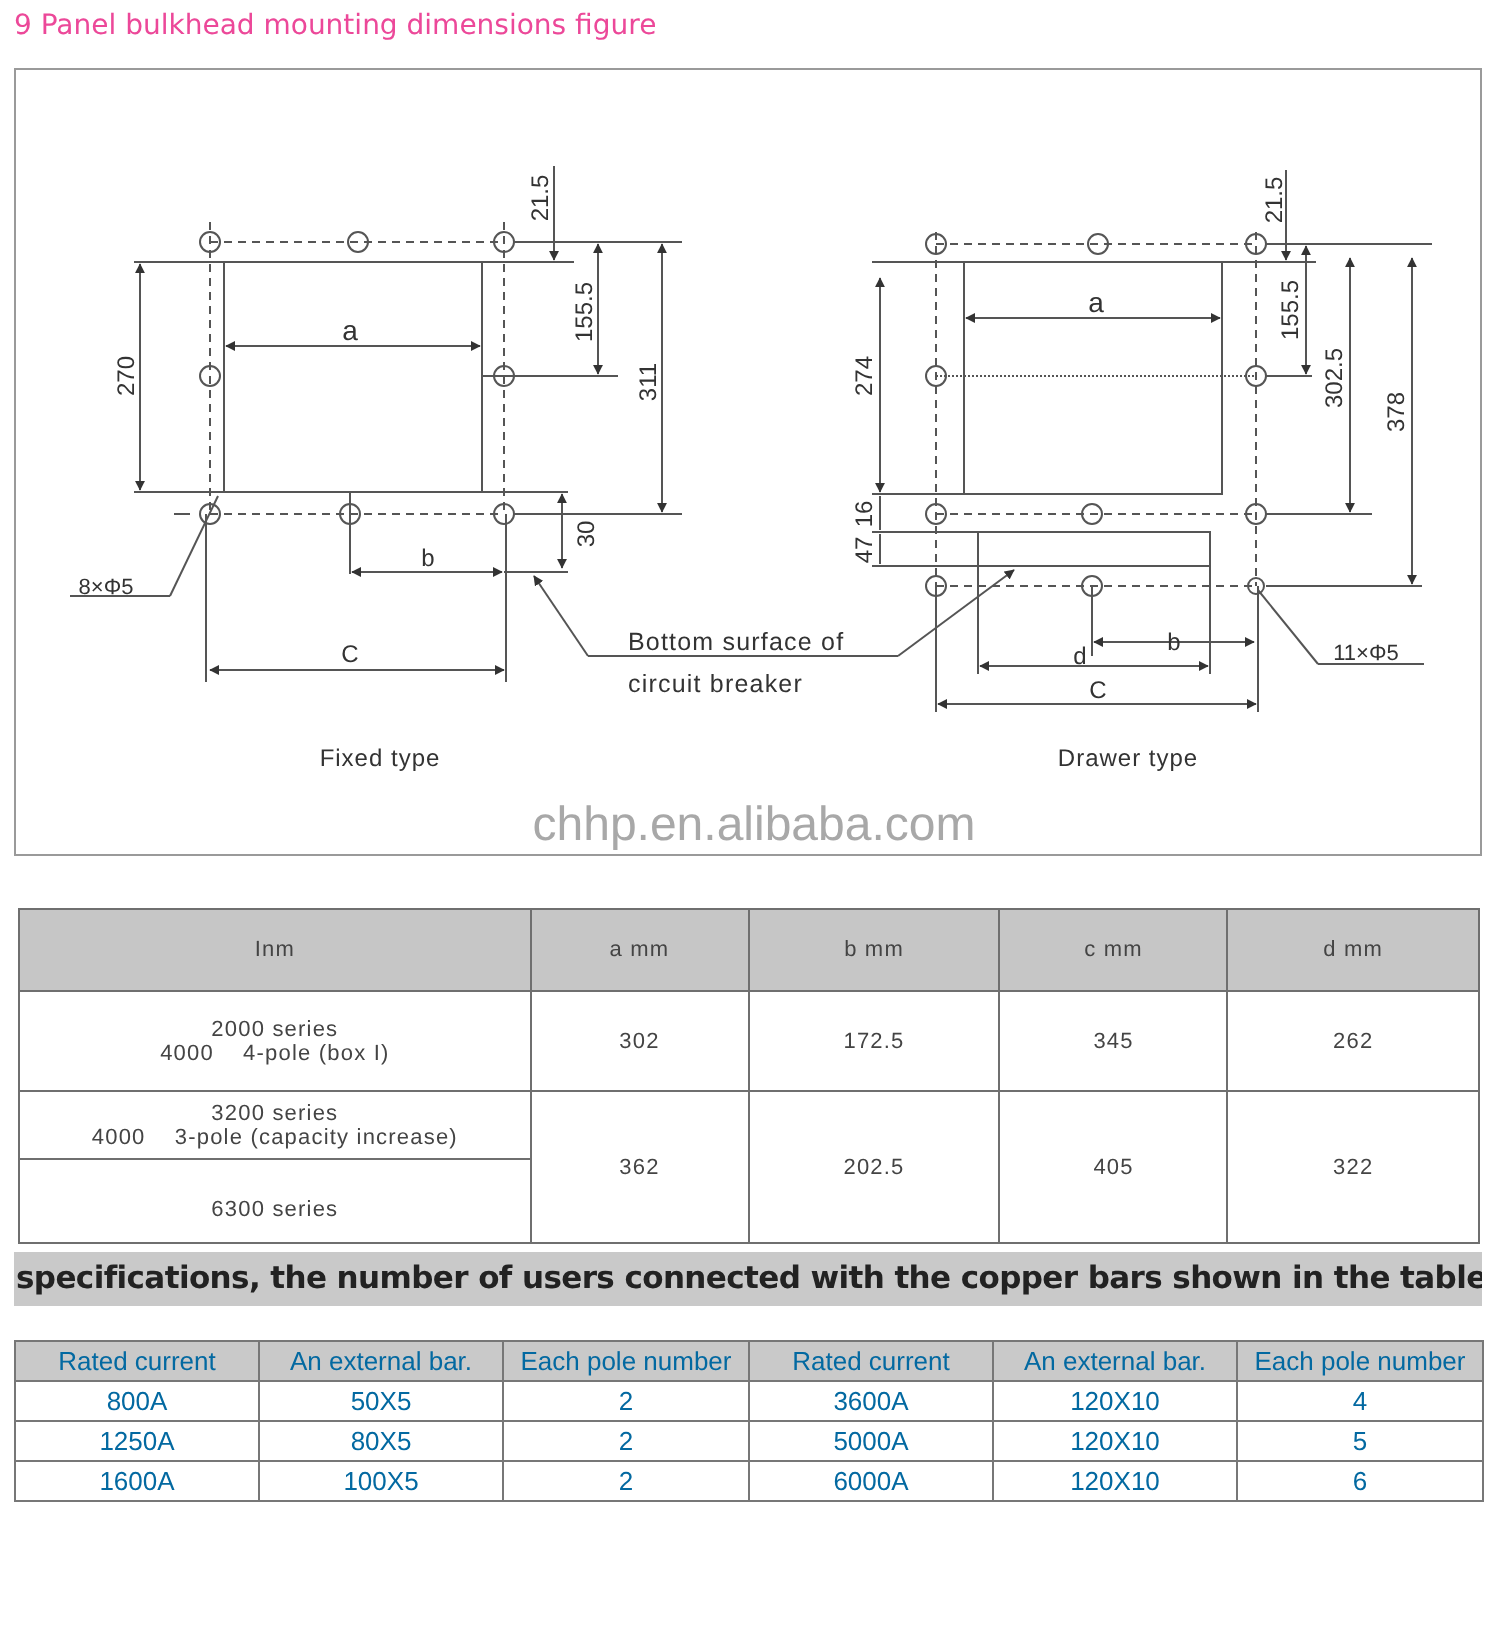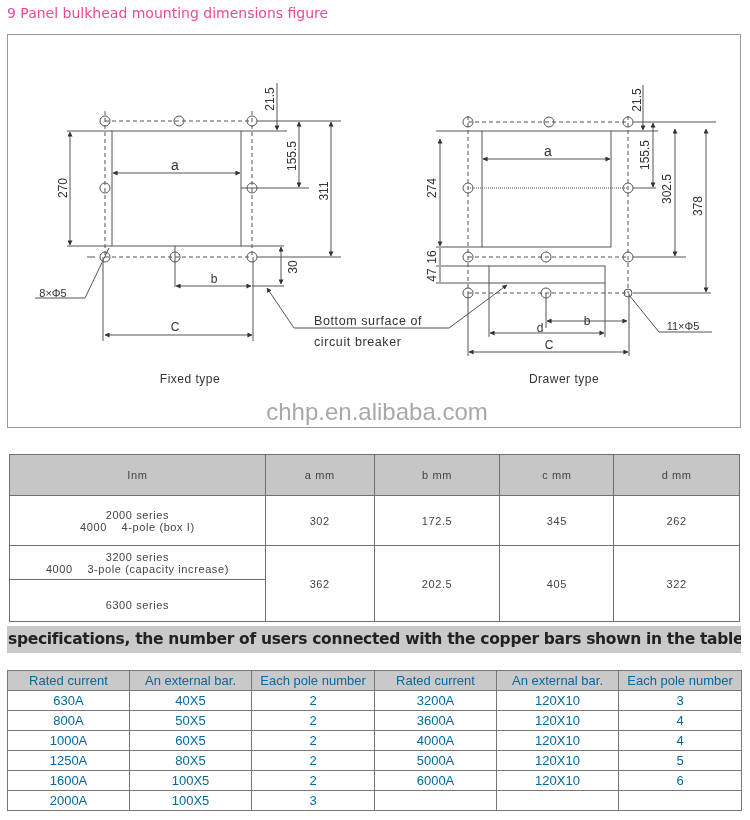--- a/index.html
+++ b/index.html
@@ -240,61 +240,37 @@
       <th>Rated current</th>
       <th>An external bar.</th>
       <th>Each pole number</th>
       <th>Rated current</th>
       <th>An external bar.</th>
       <th>Each pole number</th>
     </tr>
   </thead>
   <tbody>
     <tr>
-      <td>630A</td>
-        <td>40X5</td>
-        <td>2</td>
-        <td>3200A</td>
-        <td>120X10</td>
-        <td>3</td>
-    </tr>
-    <tr>
       <td>800A</td>
         <td>50X5</td>
         <td>2</td>
         <td>3600A</td>
         <td>120X10</td>
         <td>4</td>
     </tr>
     <tr>
-      <td>1000A</td>
-        <td>60X5</td>
-        <td>2</td>
-        <td>4000A</td>
-        <td>120X10</td>
-        <td>4</td>
-    </tr>
-    <tr>
       <td>1250A</td>
         <td>80X5</td>
         <td>2</td>
         <td>5000A</td>
         <td>120X10</td>
         <td>5</td>
     </tr>
     <tr>
       <td>1600A</td>
         <td>100X5</td>
         <td>2</td>
         <td>6000A</td>
         <td>120X10</td>
         <td>6</td>
     </tr>
-    <tr>
-      <td>2000A</td>
-        <td>100X5</td>
-        <td>3</td>
-        <td></td>
-        <td></td>
-        <td></td>
-    </tr>
   </tbody>
 </table>
 
 </body></html>

